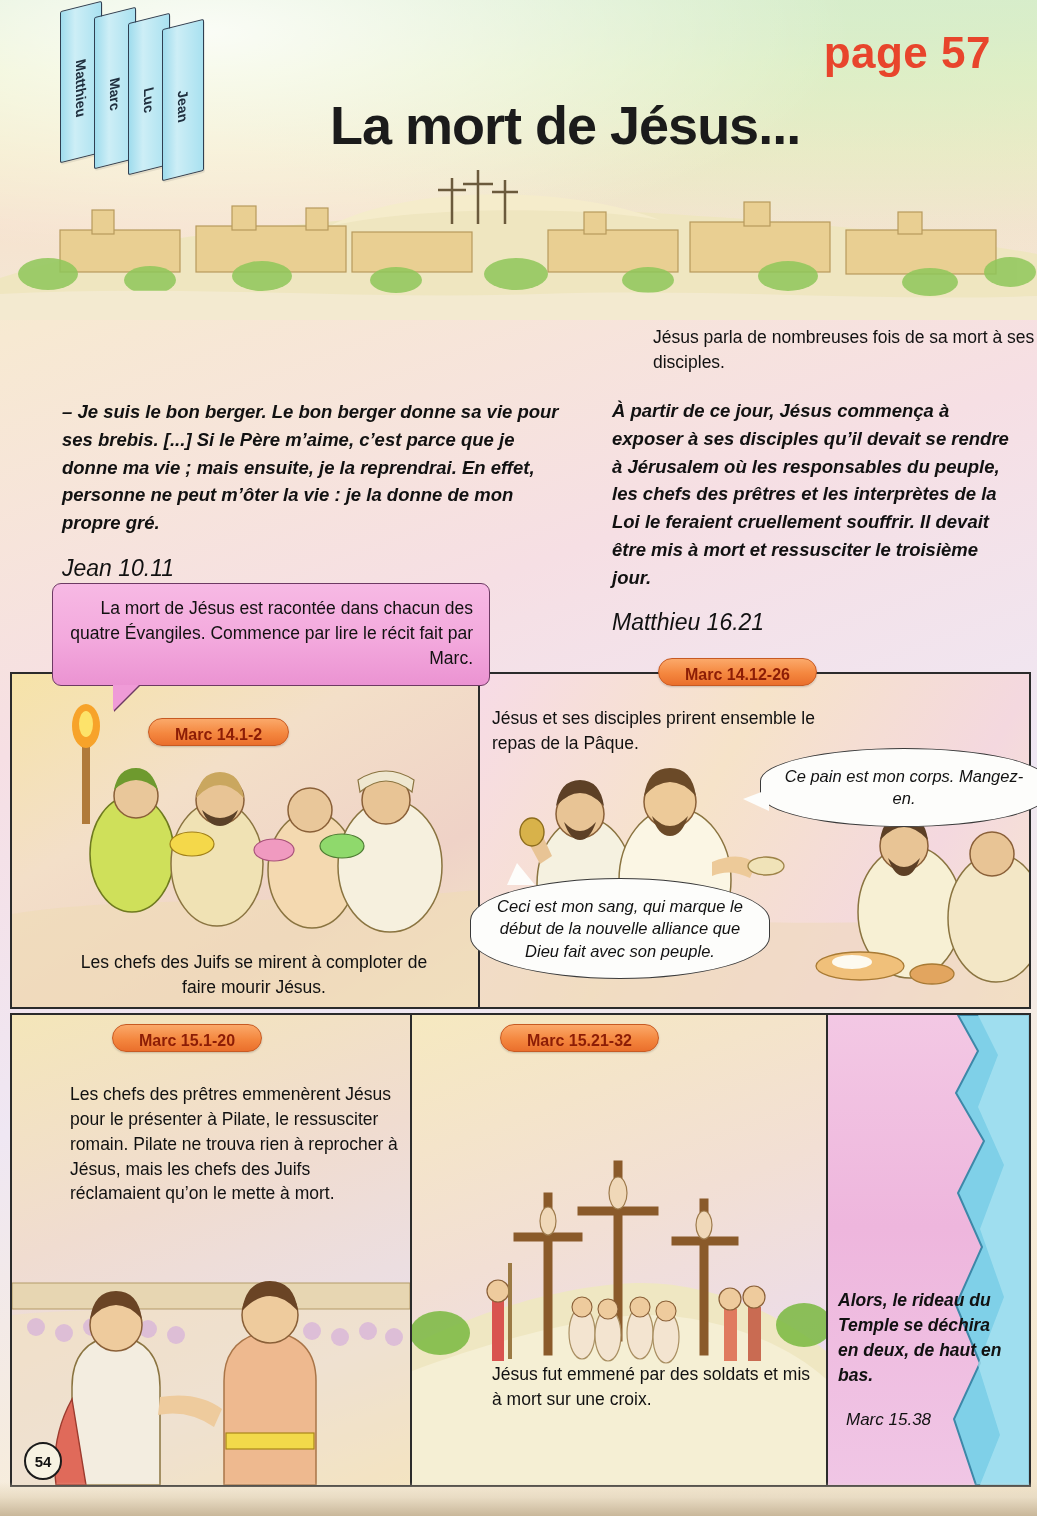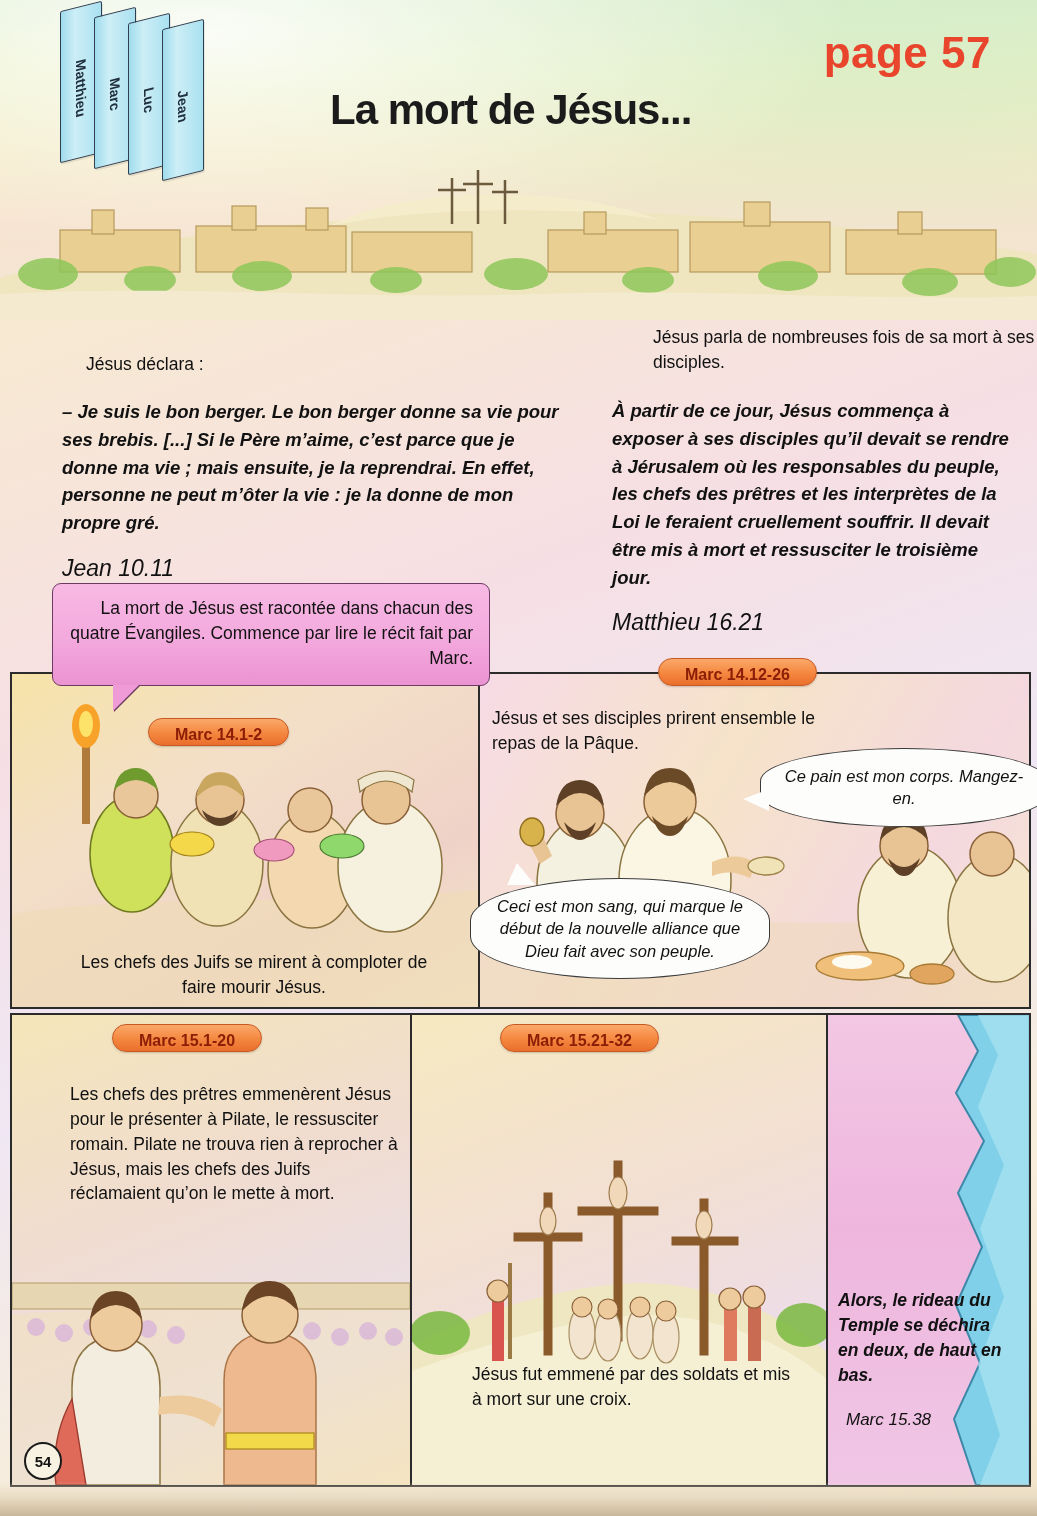--- a/index.html
+++ b/index.html
@@ -39,21 +39,21 @@
     right: 46px; top: 28px;
     font-size: 44px;
     font-weight: bold;
     color: #e8452c;
     letter-spacing: .5px;
   }
   .page-title {
     position: absolute;
     left: 330px; top: 58px;
     width: 640px;
-    font-size: 42px;
+    font-size: 54px;
     font-weight: bold;
     color: #1b1b1b;
     letter-spacing: -1px;
   }
 
   
   .books {
     position: absolute;
     left: 52px; top: 0px;
     width: 220px; height: 180px;
@@ -171,21 +171,21 @@
 
   .caption {
     position: absolute;
     font-size: 17.5px;
     color: #111;
     line-height: 1.42;
   }
   .c1 { left: 64px;  top: 950px; width: 380px; text-align: center; }
   .c2 { left: 492px; top: 706px; width: 370px; }
   .c3 { left: 70px;  top: 1082px; width: 330px; }
-  .c4 { left: 472px; top: 1362px; width: 330px; }
+  .c4 { left: 492px; top: 1362px; width: 330px; }
 
   .veil-text {
     position: absolute;
     left: 838px; top: 1288px;
     width: 175px;
     font-size: 17.5px;
     font-style: italic;
     font-weight: bold;
     line-height: 1.42;
     color: #111;
@@ -308,21 +308,20 @@
         <span>Marc</span>
       </div>
     <div class="book b3">
         <span>Luc</span>
       </div>
     <div class="book b4">
         <span>Jean</span>
       </div>
   </div>
 
-  <div class="intro intro-left-lead">Jésus déclara :</div>
   <div class="quote quote-left">
     <span>– Je suis le bon berger. Le bon berger donne sa vie pour ses brebis. [...] Si le Père m’aime, c’est parce que je donne ma vie ; mais ensuite, je la reprendrai. En effet, personne ne peut m’ôter la vie : je la donne de mon propre gré.</span>
     <span class="ref">Jean 10.11</span>
   </div>
 
   <div class="intro intro-right-lead">Jésus parla de nombreuses fois de sa mort à ses disciples.</div>
   <div class="quote quote-right">
     <span>À partir de ce jour, Jésus commença à exposer à ses disciples qu’il devait se rendre à Jérusalem où les responsables du peuple, les chefs des prêtres et les interprètes de la Loi le feraient cruellement souffrir. Il devait être mis à mort et ressusciter le troisième jour.</span>
     <span class="ref">Matthieu 16.21</span>
   </div>

